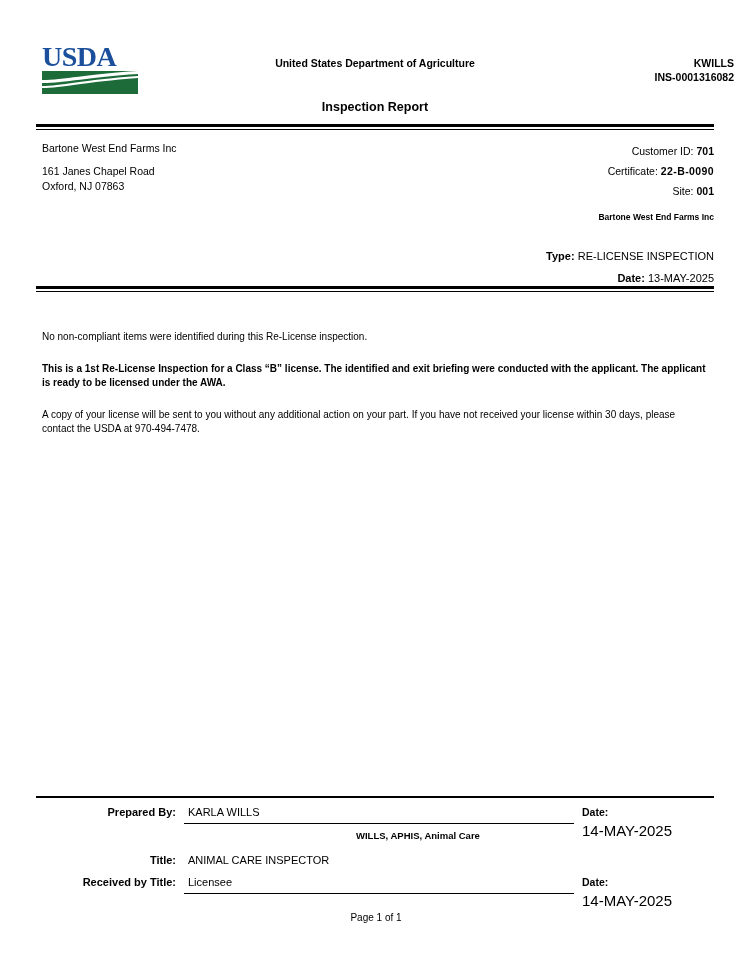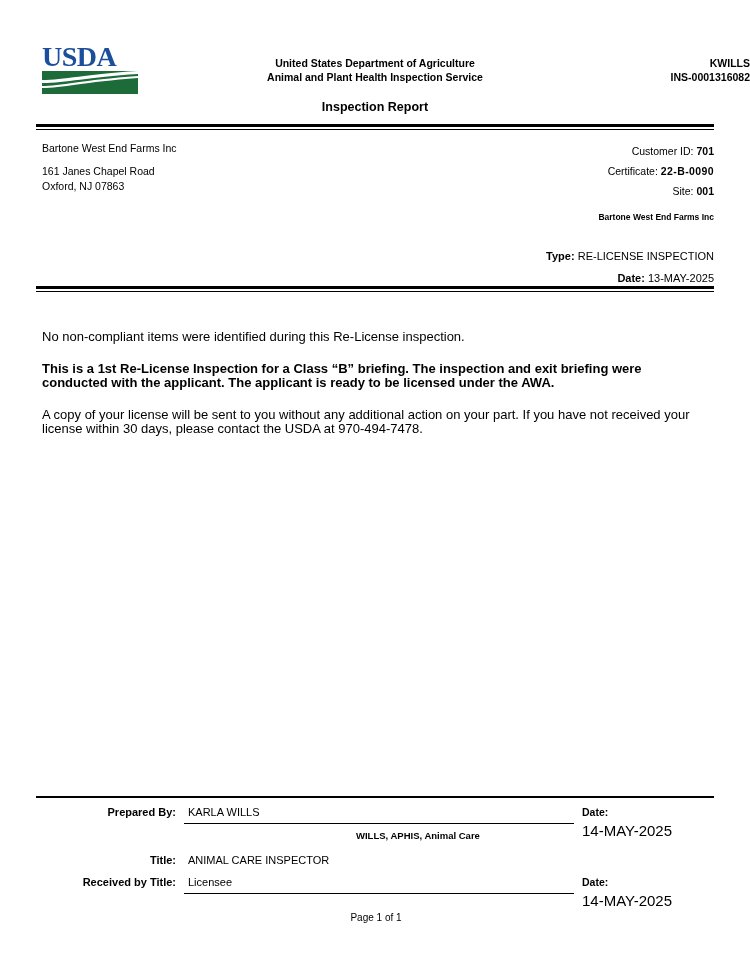--- a/index.html
+++ b/index.html
@@ -61,21 +61,21 @@
     left: 185px;
     top: 12px;
     width: 380px;
     text-align: center;
     font-size: 10.5px;
     font-weight: bold;
     line-height: 14px;
   }
   .hdr-right {
     position: absolute;
-    right: 32px;
+    right: 48px;
     top: 12px;
     text-align: right;
     font-size: 10.5px;
     font-weight: bold;
     line-height: 14px;
   }
 
   .report-title {
     position: absolute;
     left: 0;
@@ -142,21 +142,21 @@
     white-space: nowrap;
   }
   .typedate .lbl { font-weight: bold; }
 
   
   .body-text {
     position: absolute;
     left: 42px;
     top: 330px;
     width: 668px;
-    font-size: 13px;
+    font-size: 10px;
     line-height: 14.5px;
   }
   .body-text p {
     margin: 0 0 17px 0;
   }
   .body-text p.bold { font-weight: bold; }
 
   
   .sig {
     position: absolute;
@@ -218,21 +218,20 @@
         <svg width="96" height="23" viewBox="0 0 96 23">
           <rect x="0" y="0" width="96" height="23" fill="#1e6b3a"></rect>
           <path d="M0,9 C22,9 44,3 96,0 L96,3 C46,6 24,12 0,12 Z" fill="#ffffff"></path>
           <path d="M0,15 C18,15 40,9 96,5 L96,7 C42,11 20,17 0,17 Z" fill="#ffffff"></path>
         </svg>
       </div>
     </div>
 
     <div class="hdr-center">
       <div>United States Department of Agriculture</div>
-      <div>Animal and Plant Health Inspection Service</div>
     </div>
 
     <div class="hdr-right">
       <div>KWILLS</div>
       <div>INS-0001316082</div>
     </div>
   </div>
 
   <div class="report-title">Inspection Report</div>
 
@@ -268,21 +267,21 @@
     <div>
       <span class="lbl">Date:</span>
       <span>13-MAY-2025</span>
     </div>
   </div>
 
   <div class="rule-thick rule-mid"></div>
 
   <div class="body-text">
     <p>No non-compliant items were identified during this Re-License inspection.</p>
-    <p class="bold">This is a 1st Re-License Inspection for a Class “B” briefing. The inspection and exit briefing were conducted with the applicant. The applicant is ready to be licensed under the AWA.</p>
+    <p class="bold">This is a 1st Re-License Inspection for a Class “B” license. The identified and exit briefing were conducted with the applicant. The applicant is ready to be licensed under the AWA.</p>
     <p>A copy of your license will be sent to you without any additional action on your part. If you have not received your license within 30 days, please contact the USDA at 970-494-7478.</p>
   </div>
 
   <div class="rule-foot"></div>
 
   <div class="sig">
 
     <div class="sig-row">
       <span class="sig-label" style="left:0; width:140px;text-align:right;">Prepared By:</span>
       <span class="sig-value" style="left:152px; top:0;">KARLA WILLS</span>

